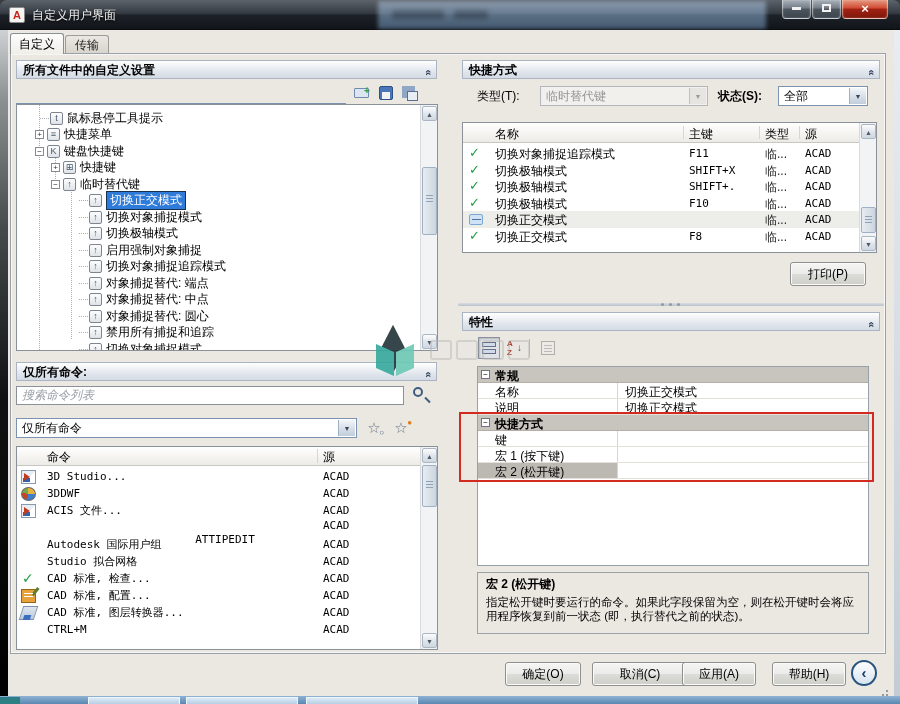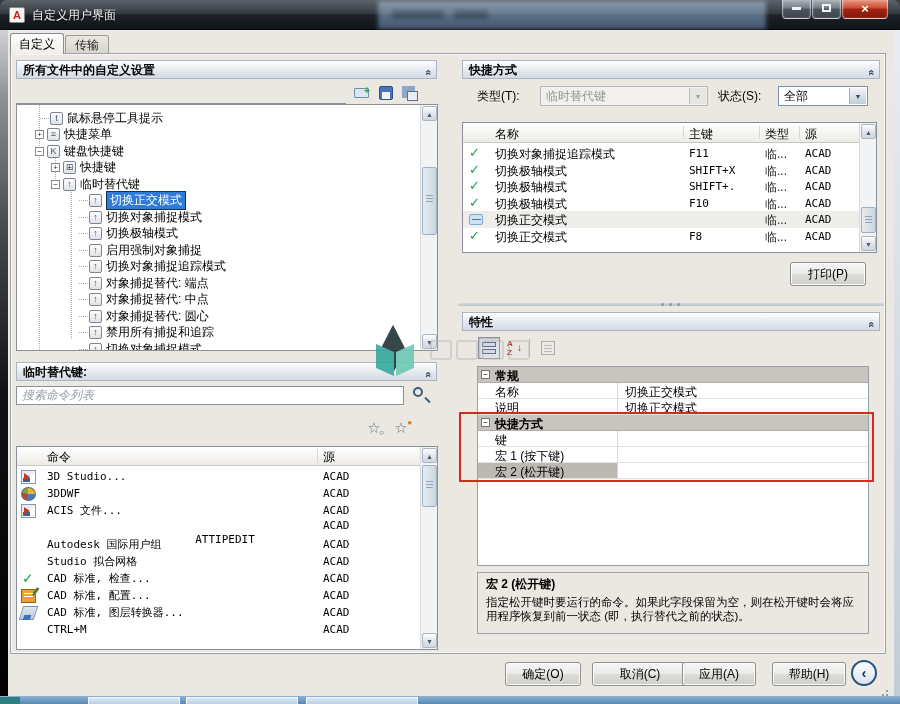--- a/index.html
+++ b/index.html
@@ -116,21 +116,21 @@
   .ic-book::after { content:""; position:absolute; left:2px; top:3px; width:9px; height:1px; background:#fff; box-shadow:0 3px 0 #fff; }
   .ic-book::before { content:""; position:absolute; right:-2px; top:-3px; width:3px; height:9px; background:#5e7d2e; transform:rotate(40deg); }
   .ic-layers { background:linear-gradient(#dfe7f0,#b9c9db); border:1px solid #7d92aa; transform:skewX(-18deg); }
   .ic-layers::after { content:""; position:absolute; left:2px; top:3px; right:2px; height:1px; background:#51масн6b84; }
   .ic-layers::before { content:""; position:absolute; left:3px; top:8px; width:7px; height:5px; background:#3a6fc0; }
 
   
   #sc-header { top:60px; left:462px; width:418px; }
   #sc-type-label { top:88px; left:477px; }
   #sc-type-combo { top:86px; left:540px; width:168px; }
-  #sc-status-label { top:88px; left:718px; }
+  #sc-status-label { top:88px; left:718px;font-weight:bold; }
   #sc-status-combo { top:86px; left:778px; width:90px; }
   #sc-table { top:122px; left:462px; width:415px; height:131px; overflow:hidden; }
   #sc-thead { position:absolute; top:0; left:0; right:17px; height:20px;
     background:linear-gradient(#ffffff,#edebe6); border-bottom:1px solid #c9c7c2; }
   #sc-thead span { position:absolute; top:3px; }
   #sc-thead .sep { position:absolute; top:3px; bottom:3px; border-left:1px solid #d8d6d1; }
   .sc-row { position:absolute; left:0; width:398px; height:16.5px; }
   .sc-row .st { position:absolute; left:6px; top:0; width:14px; }
   .sc-row .nm { position:absolute; left:32px; top:1px; }
   .sc-row .ky { position:absolute; left:226px; top:2px; }
@@ -318,27 +318,31 @@
     </div>
 
     <div class="vscroll">
       <span class="sc-arrow" style="top:1px;">▲</span>
       <span class="sc-thumb" style="top:62px;height:68px;"></span>
       <span class="sc-arrow" style="bottom:1px;">▼</span>
     </div>
   </div>
 
   <div class="abs panel-header" id="cmd-header">
-    <span>临时替代键:</span>
+    <span>仅所有命令:</span>
     <span class="hdr-chev">«</span>
   </div>
   <div class="abs sunken" id="cmd-search">搜索命令列表</div>
   <div class="abs" id="search-btn">
     <span class="lens"></span>
     <span class="lens-handle"></span>
+  </div>
+  <div class="abs combo" id="cmd-filter">
+    <span class="cval">仅所有命令</span>
+    <span class="combo-arrow">▼</span>
   </div>
   <div class="abs star-ic" style="left:363px;">
     <span>☆</span>
     <span class="star-badge" style="right:1px;bottom:2px;color:#3f5d80;">○</span>
   </div>
   <div class="abs star-ic" style="left:390px;">
     <span>☆</span>
     <span class="star-badge" style="right:0;top:2px;color:#e07b1a;">●</span>
   </div>
 

